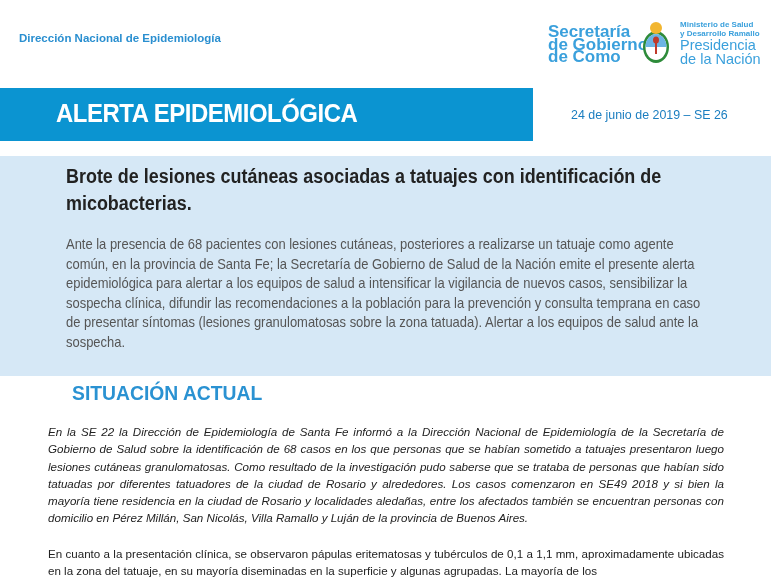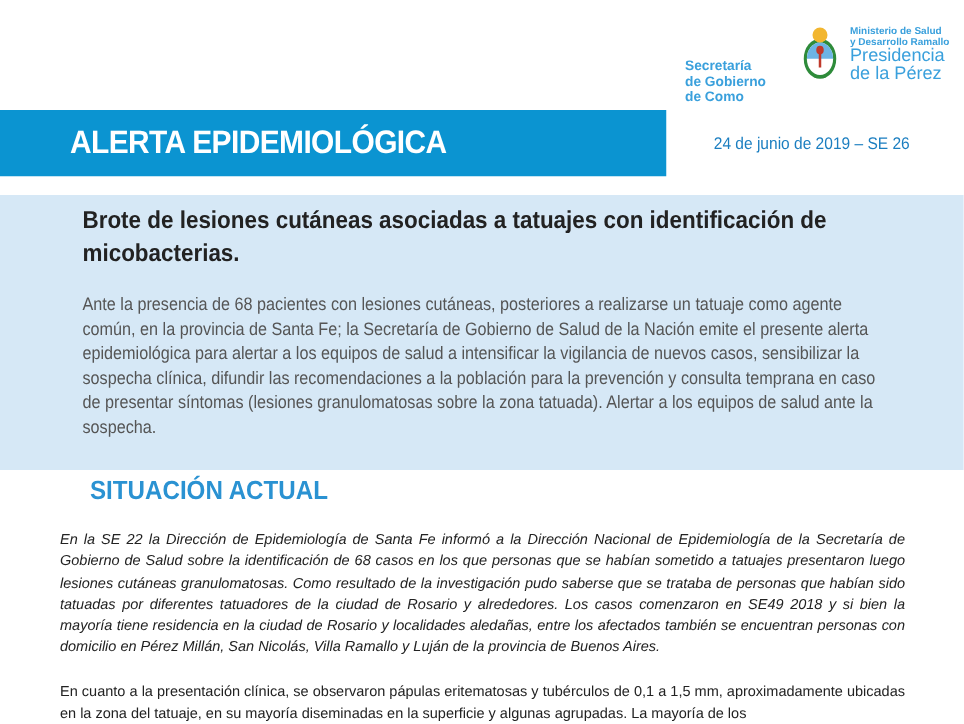--- a/index.html
+++ b/index.html
@@ -1,37 +1,38 @@
 <!DOCTYPE html>
 <html><head>
 <meta charset="utf-8">
 <style>
   html, body { margin:0; padding:0; }
   body { width:771px; height:579px; overflow:hidden; background:#ffffff; position:relative; font-family:"Liberation Sans", sans-serif; }
   .hdr-left { position:absolute; left:19px; top:30px; color:#2a8fd0; font-weight:bold; font-size:11.5px; line-height:16px; }
-  .sec-gob { position:absolute; left:548px; top:26px; color:#3aa0dc; font-weight:bold; font-size:11px; line-height:12.5px;margin-top:21px; }
+  .sec-gob { position:absolute; left:548px; top:26px; color:#3aa0dc; font-weight:bold; font-size:17px; line-height:12.5px; }
   .escudo { position:absolute; left:640px; top:20px; width:32px; height:46px; }
   .ministerio { position:absolute; left:680px; top:20px; color:#3aa0dc; line-height:1; }
   .ministerio .small { font-size:8px; font-weight:bold; line-height:9px; }
   .ministerio .big { font-size:14.5px; line-height:14px; }
   .banner { position:absolute; left:0; top:88px; width:533px; height:53px; background:#0b94d1; }
   .banner-title { position:absolute; left:56px; top:98px; color:#ffffff; font-weight:bold; font-size:26px; letter-spacing:-0.5px; font-family:"Liberation Sans", sans-serif; transform:scaleX(0.92); transform-origin:left; }
   .date { position:absolute; left:571px; top:107px; color:#1b7ec0; font-size:13.5px; transform:scaleX(0.92); transform-origin:left; }
   .summary { position:absolute; left:0; top:156px; width:771px; height:220px; background:#d6e8f6; }
   .summary-title { position:absolute; left:66px; top:163px; width:680px; font-weight:bold; font-size:19.5px; line-height:27px; color:#222; transform:scaleX(0.92); transform-origin:left; }
   .summary-body { position:absolute; left:66px; top:235px; width:710px; font-size:14.4px; line-height:19.5px; color:#555; transform:scaleX(0.9); transform-origin:left; }
   .section-title { position:absolute; left:72px; top:381px; color:#2a92d2; font-weight:bold; font-size:21px; transform:scaleX(0.92); transform-origin:left; }
   .para { position:absolute; left:48px; width:676px; font-size:11.6px; line-height:17.3px; color:#222; text-align:justify; }
   .p1 { top:423px;font-style:italic; }
   .p2 { top:545px; }
 </style>
 </head>
 <body>
 
 <div class="hdr-left">
+  <div>Dirección Nacional de Epidemiología</div>
 </div>
 
 <div class="sec-gob">
   <div>Secretaría</div>
   <div>de Gobierno</div>
   <div>de Como</div>
 </div>
 
 <svg class="escudo" viewBox="0 0 32 46">
   <ellipse cx="16" cy="27" rx="13" ry="16" fill="#2e8b3a"></ellipse>
@@ -39,26 +40,26 @@
   <path d="M5.5 27 A10.5 13 0 0 1 26.5 27 Z" fill="#6cb4e4"></path>
   <rect x="15" y="20" width="2" height="14" fill="#c0392b"></rect>
   <ellipse cx="16" cy="20" rx="3" ry="3.5" fill="#c0392b"></ellipse>
   <circle cx="16" cy="8" r="6" fill="#f2b630"></circle>
 </svg>
 
 <div class="ministerio">
   <div class="small">Ministerio de Salud</div>
   <div class="small">y Desarrollo Ramallo</div>
   <div class="big">Presidencia</div>
-  <div class="big">de la Pérez</div>
+  <div class="big">de la Nación</div>
 </div>
 
 <div class="banner"></div>
 <div class="banner-title">ALERTA EPIDEMIOLÓGICA</div>
 <div class="date">24 de junio de 2019 – SE 26</div>
 
 <div class="summary"></div>
 <div class="summary-title">Brote de lesiones cutáneas asociadas a tatuajes con identificación de micobacterias.</div>
 <div class="summary-body">Ante la presencia de 68 pacientes con lesiones cutáneas, posteriores a realizarse un tatuaje como agente común, en la provincia de Santa Fe; la Secretaría de Gobierno de Salud de la Nación emite el presente alerta epidemiológica para alertar a los equipos de salud a intensificar la vigilancia de nuevos casos, sensibilizar la sospecha clínica, difundir las recomendaciones a la población para la prevención y consulta temprana en caso de presentar síntomas (lesiones granulomatosas sobre la zona tatuada). Alertar a los equipos de salud ante la sospecha.</div>
 
 <div class="section-title">SITUACIÓN ACTUAL</div>
 <div class="para p1">En la SE 22 la Dirección de Epidemiología de Santa Fe informó a la Dirección Nacional de Epidemiología de la Secretaría de Gobierno de Salud sobre la identificación de 68 casos en los que personas que se habían sometido a tatuajes presentaron luego lesiones cutáneas granulomatosas. Como resultado de la investigación pudo saberse que se trataba de personas que habían sido tatuadas por diferentes tatuadores de la ciudad de Rosario y alrededores.  Los casos comenzaron en SE49 2018 y si bien la mayoría tiene residencia en la ciudad de Rosario y localidades aledañas, entre los afectados también se encuentran personas con domicilio en Pérez Millán, San Nicolás, Villa Ramallo y Luján de la provincia de Buenos Aires.</div>
-<div class="para p2">En cuanto a la presentación clínica, se observaron pápulas eritematosas y tubérculos de 0,1 a 1,5 mm, aproximadamente ubicadas en la zona del tatuaje, en su mayoría diseminadas en la superficie y algunas agrupadas. La mayoría de los</div>
+<div class="para p2">En cuanto a la presentación clínica, se observaron pápulas eritematosas y tubérculos de 0,1 a 1,1 mm, aproximadamente ubicadas en la zona del tatuaje, en su mayoría diseminadas en la superficie y algunas agrupadas. La mayoría de los</div>
 
 </body></html>

